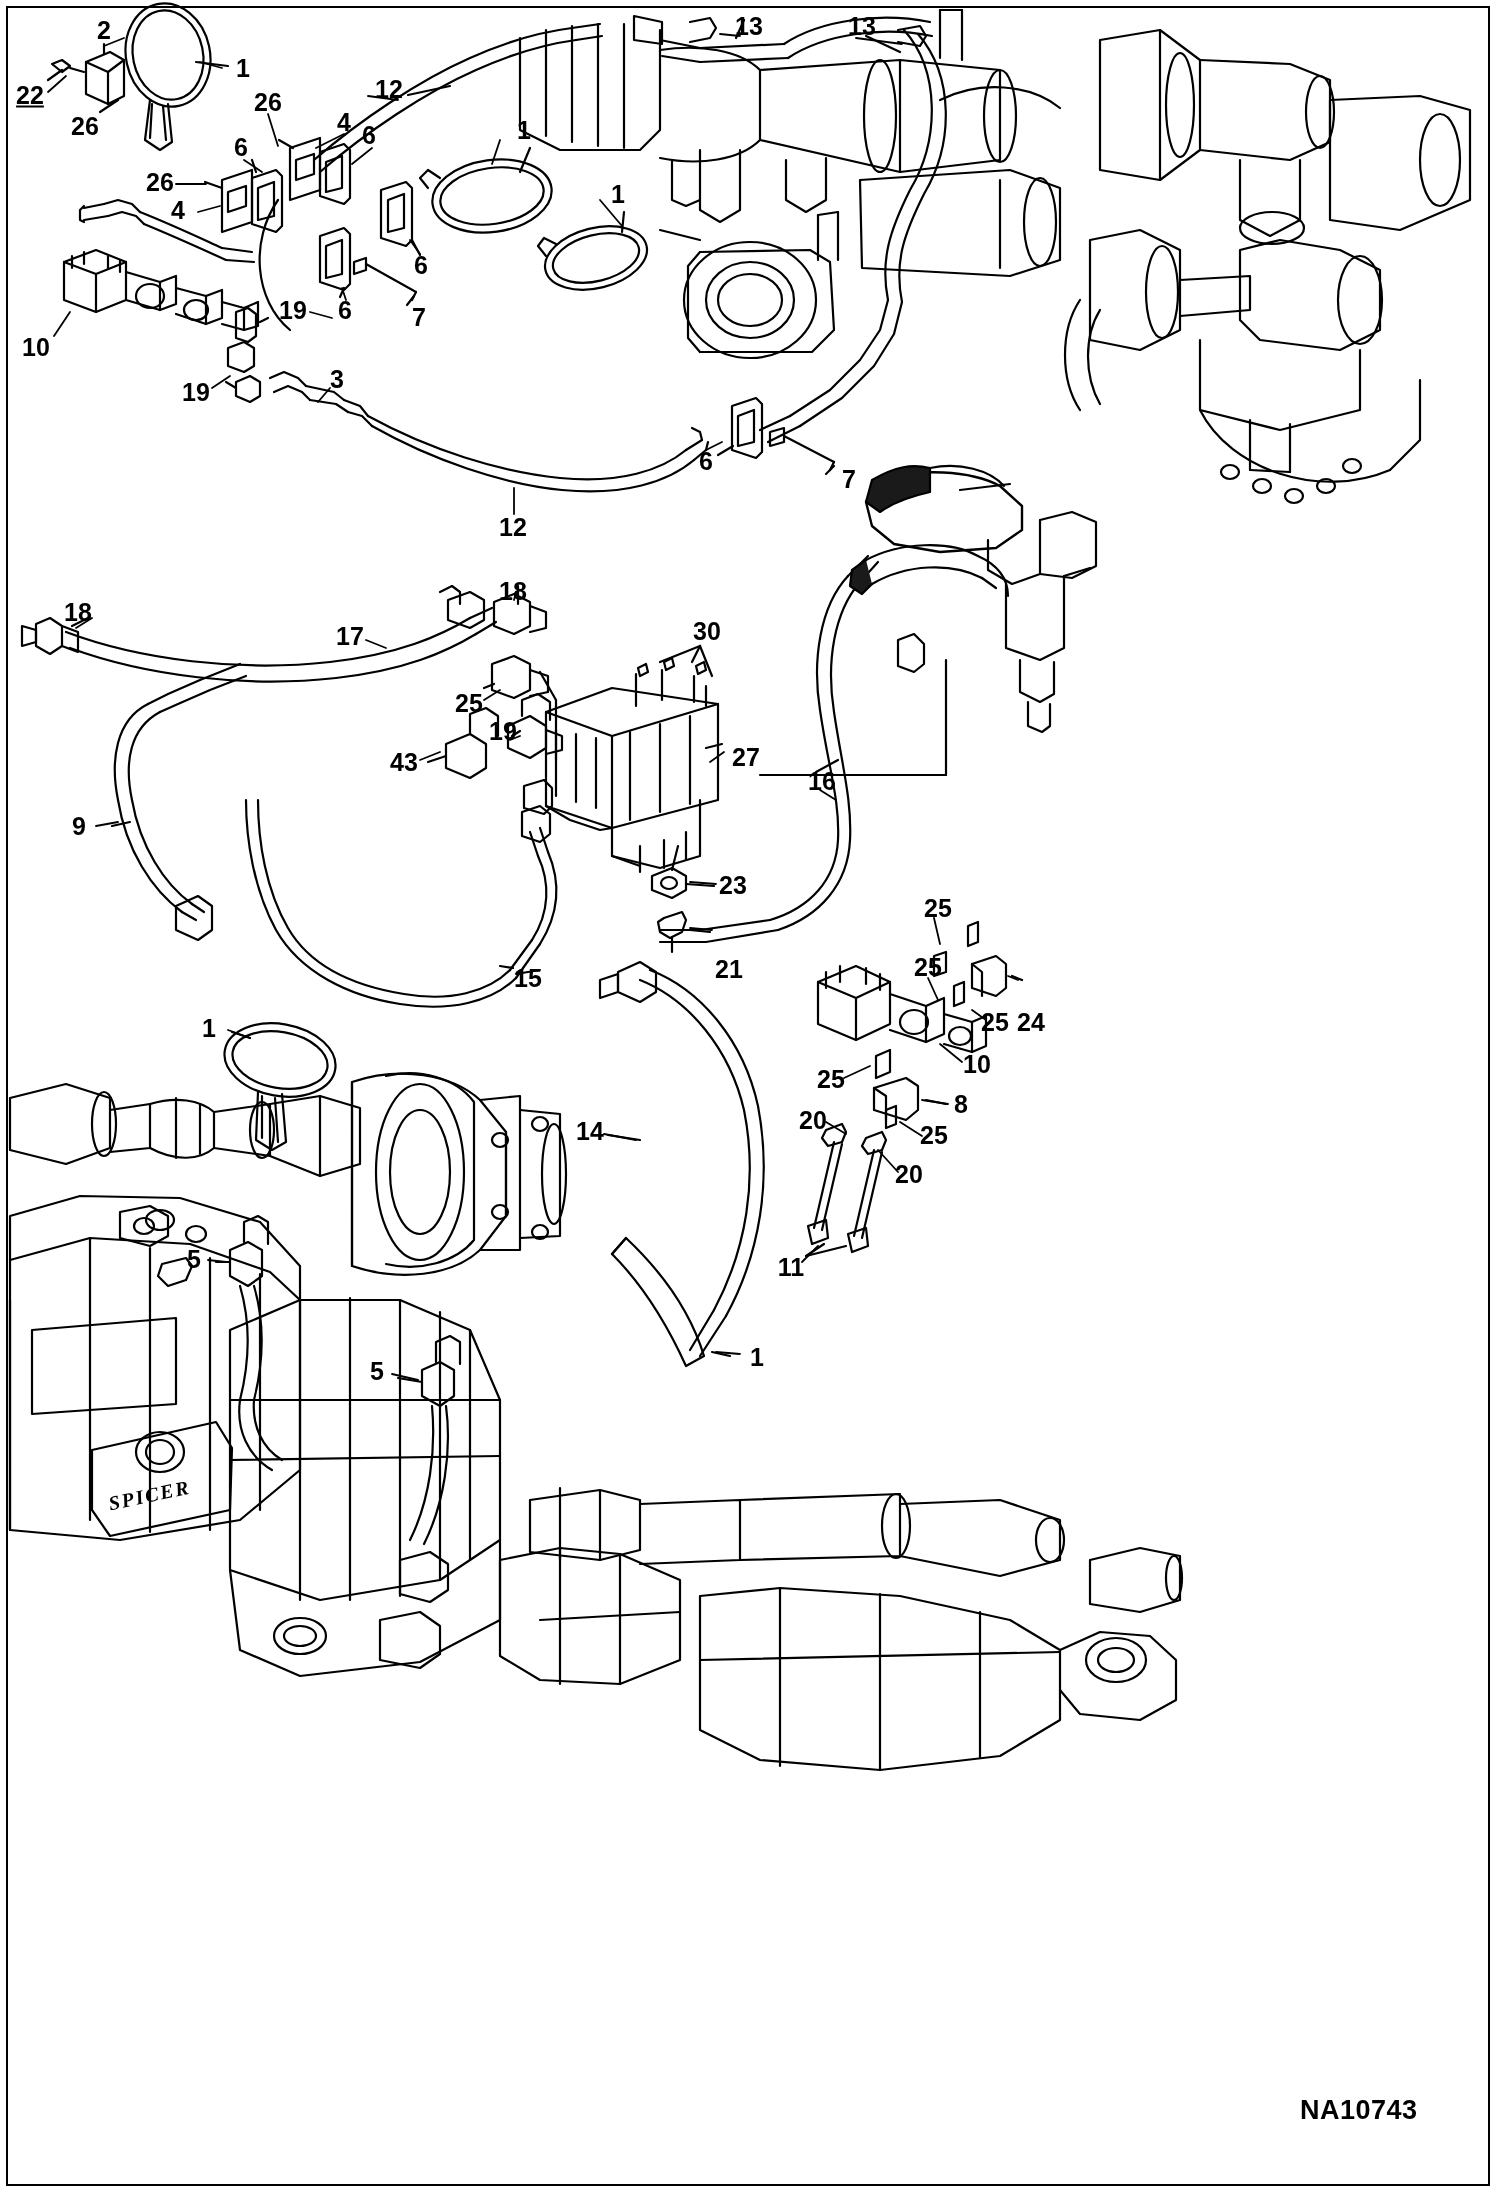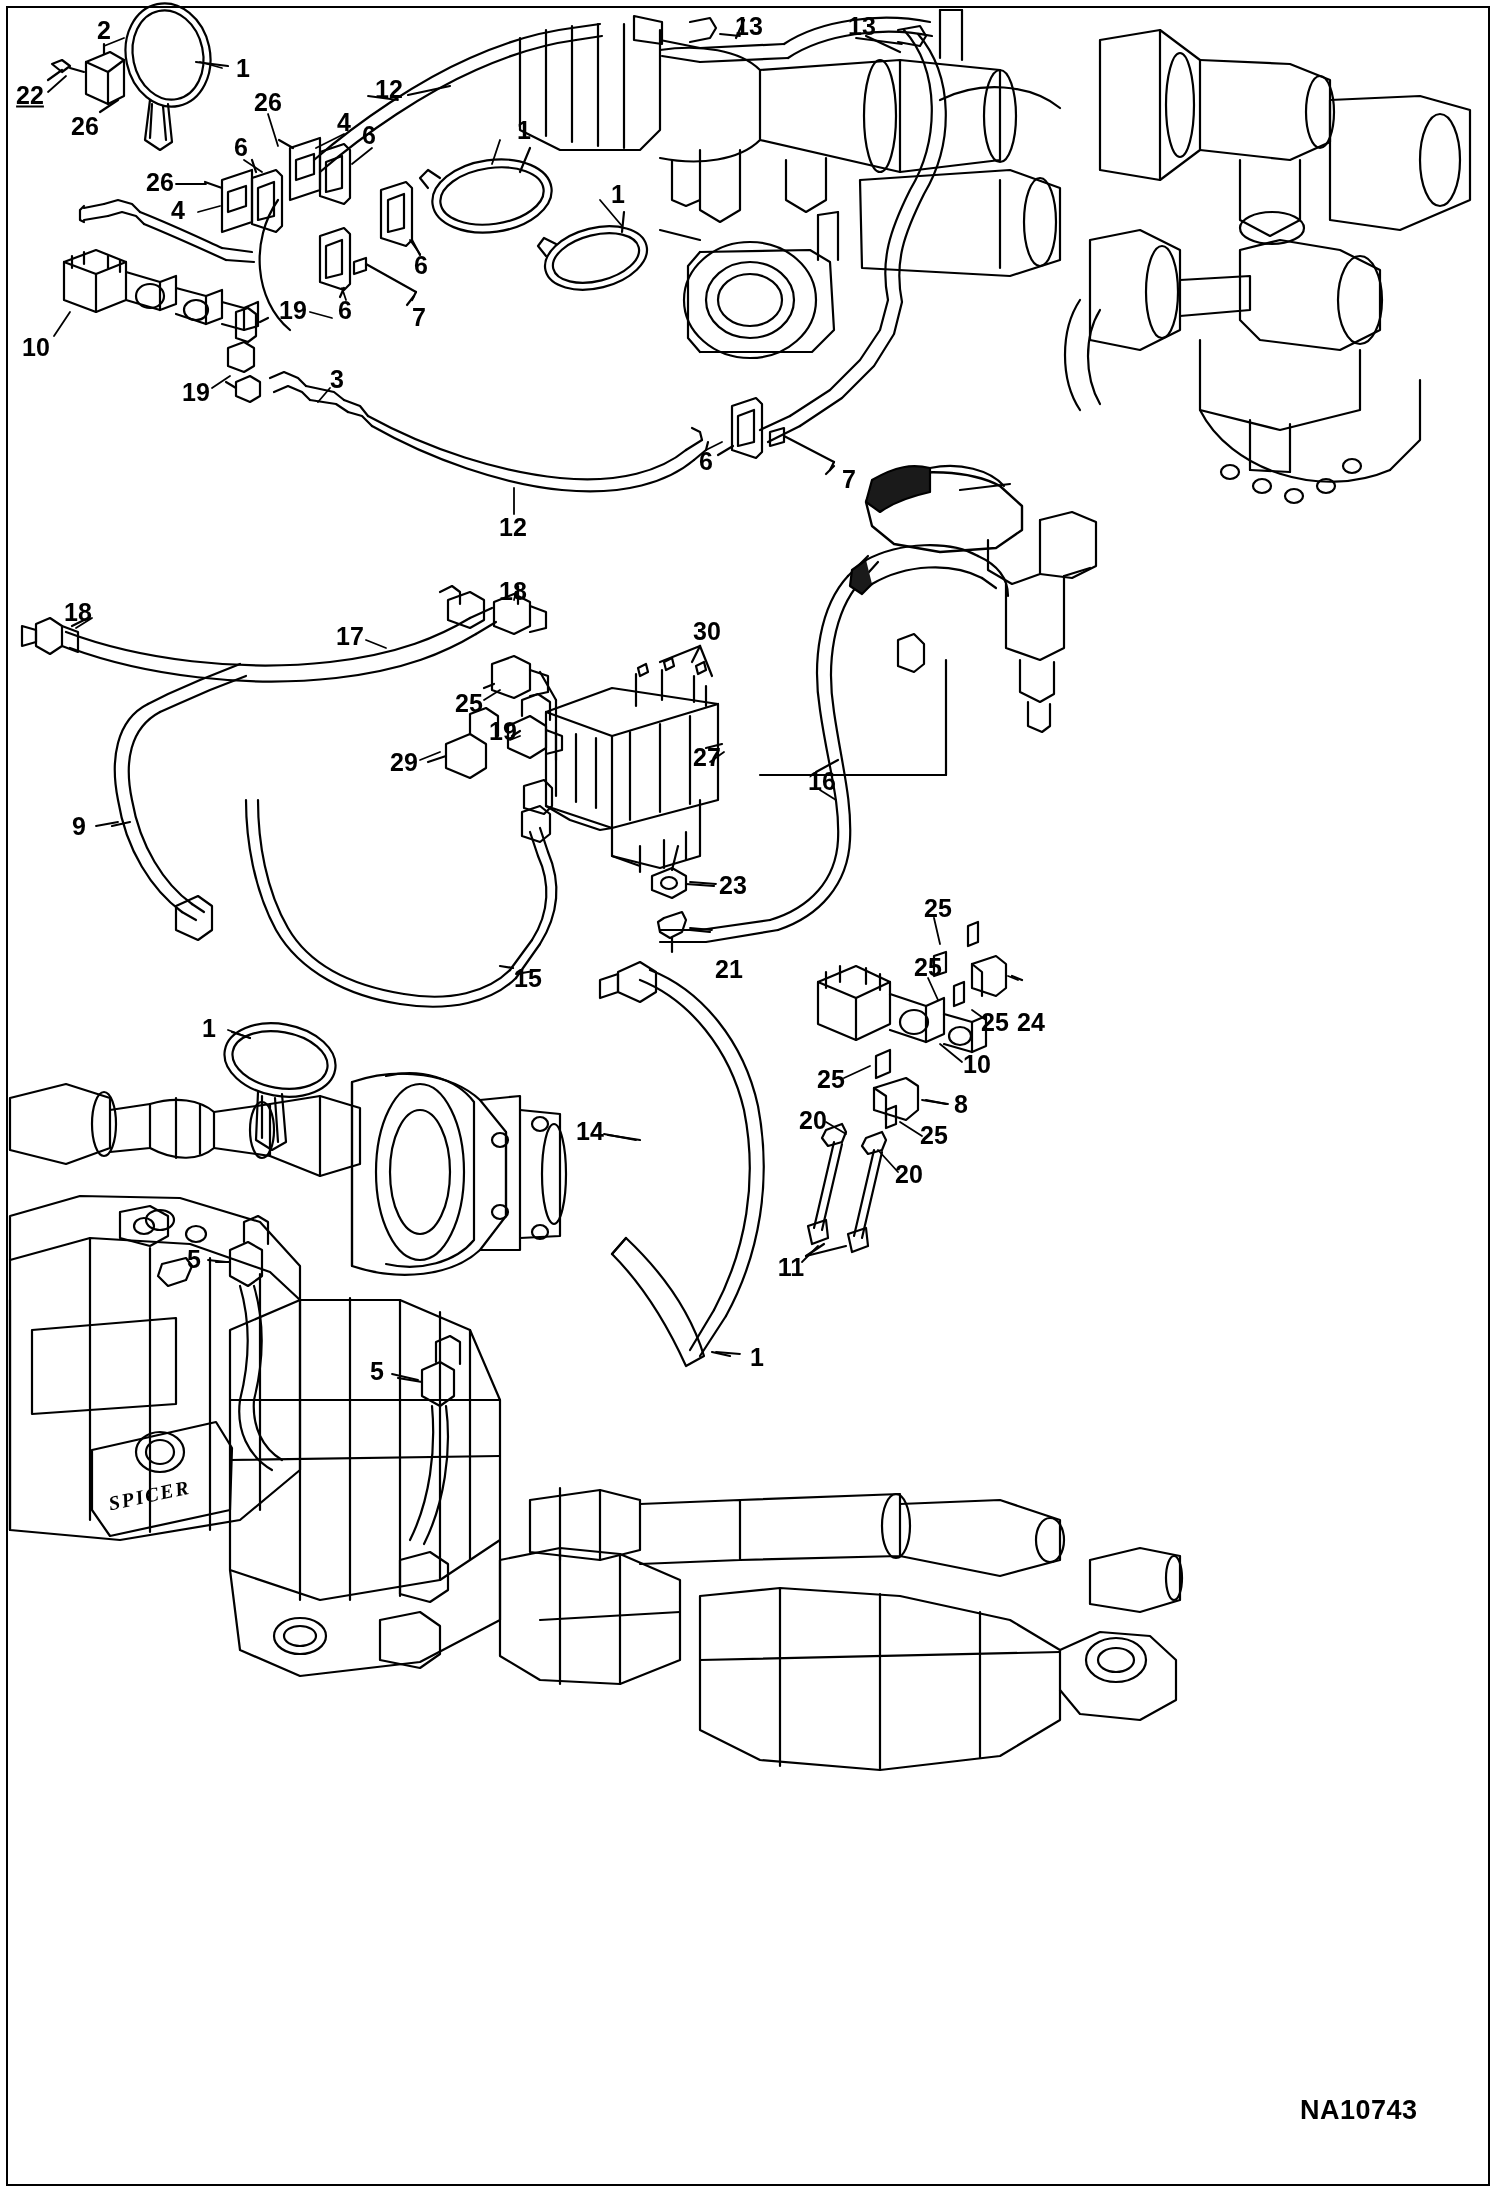--- a/index.html
+++ b/index.html
@@ -618,22 +618,22 @@
   <div class="callout" style="left:337px; top:379px;">3</div>
   <div class="callout" style="left:706px; top:461px;">6</div>
   <div class="callout" style="left:849px; top:479px;">7</div>
   <div class="callout" style="left:513px; top:527px;">12</div>
   <div class="callout" style="left:78px; top:612px;">18</div>
   <div class="callout" style="left:513px; top:591px;">18</div>
   <div class="callout" style="left:350px; top:636px;">17</div>
   <div class="callout" style="left:707px; top:631px;">30</div>
   <div class="callout" style="left:469px; top:703px;">25</div>
   <div class="callout" style="left:503px; top:731px;">19</div>
-  <div class="callout" style="left:707px; top:757px;">27</div>
-  <div class="callout" style="left:404px; top:762px;">29</div>
+  <div class="callout" style="left:746px; top:757px;">27</div>
+  <div class="callout" style="left:404px; top:762px;">43</div>
   <div class="callout" style="left:822px; top:781px;">16</div>
   <div class="callout" style="left:79px; top:826px;">9</div>
   <div class="callout" style="left:733px; top:885px;">23</div>
   <div class="callout" style="left:938px; top:908px;">25</div>
   <div class="callout" style="left:729px; top:969px;">21</div>
   <div class="callout" style="left:928px; top:967px;">25</div>
   <div class="callout" style="left:1031px; top:982px;margin-top:40px;">24</div>
   <div class="callout" style="left:528px; top:978px;">15</div>
   <div class="callout" style="left:995px; top:1022px;">25</div>
   <div class="callout" style="left:209px; top:1028px;">1</div>

